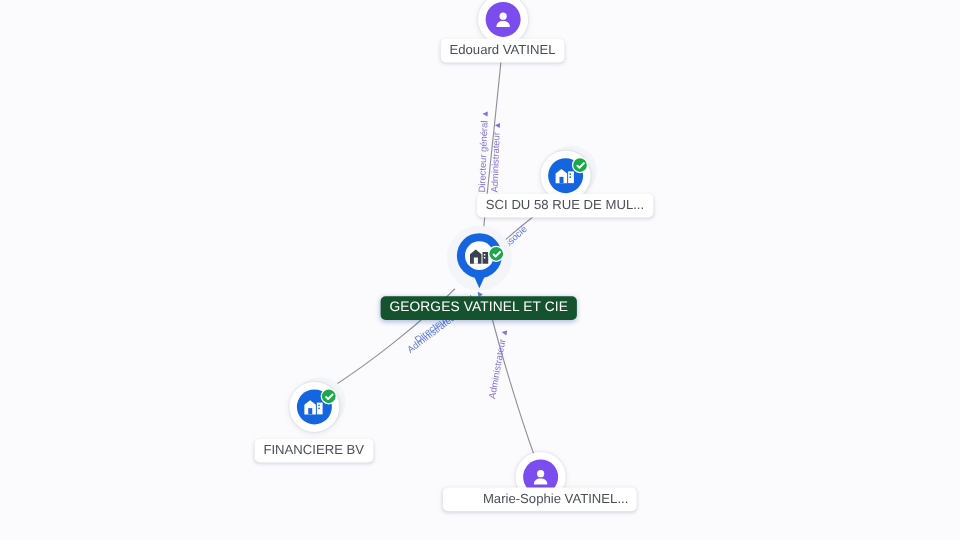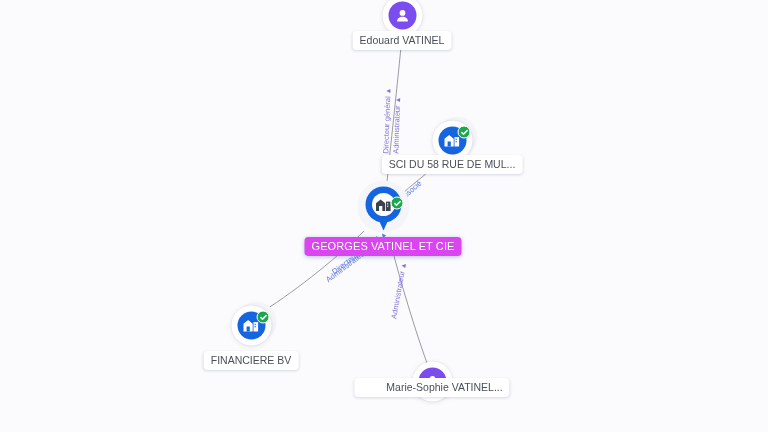--- a/index.html
+++ b/index.html
@@ -90,21 +90,21 @@
     white-space:nowrap;
     font-size:10.5px;
     line-height:1;
     padding:4px 7px;
     border-radius:4px;
     background:#ffffff;
     color:#4a4f57;
     box-shadow:0 1px 3px rgba(20,30,80,.16);
   }
   .node-label.primary{
-    background:#d946ef;
+    background:#14532d;
     color:#ffffff;
     font-size:11px;
     letter-spacing:.1px;
     box-shadow:0 1px 4px rgba(20,60,150,.32);
   }
 
   
   .edge-label{
     position:absolute;
     white-space:nowrap;
@@ -213,16 +213,16 @@
       <div class="node-label" style="left: 251px; top: 351px;">FINANCIERE BV</div>
       <div class="node" style="left: 432px; top: 381px; width: 1px; height: 1px;">
         <div class="halo" style="width: 40px; height: 40px;"></div>
         <div class="person-circle">
           <svg width="16" height="16" viewBox="0 0 16 16">
             <circle cx="8" cy="5.4" r="2.9" fill="#fff"></circle>
             <path d="M2.6 14c0-3.1 2.4-4.7 5.4-4.7s5.4 1.6 5.4 4.7z" fill="#fff"></path>
           </svg>
         </div>
       </div>
-      <div class="node-label" style="left: 432px; top: 378px; padding-left: 32px;">Marie-Sophie VATINEL...</div>
+      <div class="node-label" style="left: 432px; top: 390px; padding-left: 32px;">Marie-Sophie VATINEL...</div>
     </div>
 
 </div>
 
 </body></html>

